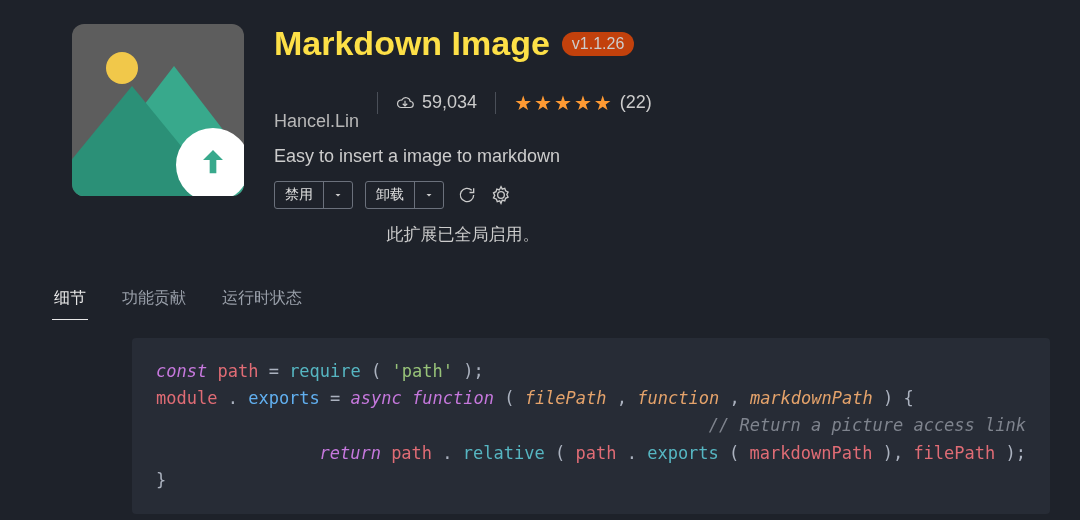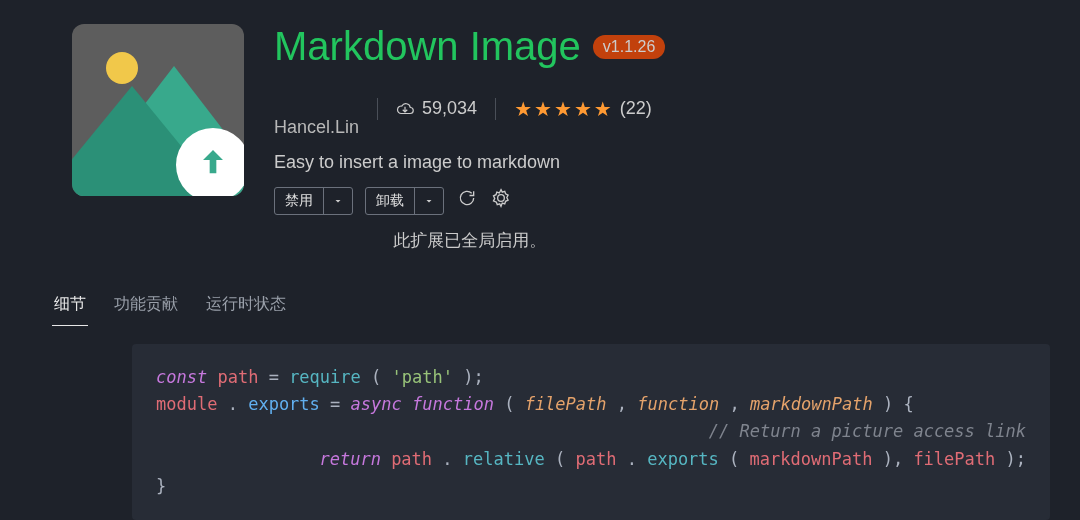--- a/index.html
+++ b/index.html
@@ -43,57 +43,57 @@
     }
     .ext-icon .upload-badge {
       position: absolute; right: -6px; bottom: -6px;
       width: 74px; height: 74px; border-radius: 50%;
       background: #ffffff;
       display: flex; align-items: center; justify-content: center;
     }
     .ext-icon .upload-badge svg { width: 40px; height: 40px; }
     .meta { padding-left: 30px; }
     .title-row { display: flex; align-items: center; gap: 12px; }
-    .title { font-size: 40px; font-weight: 400; color: #22c55e; }
+    .title { font-size: 34px; font-weight: 700; color: #fde047; }
     .version-badge {
       background: #c2410c; color: #cccccc;
       padding: 3px 10px; border-radius: 14px;
       font-size: 16px; font-weight: 400;
     }
     .sub-row {
       display: flex; align-items: center;
       font-size: 18px; color: #cccccc;
       margin-top: 10px;
     }
     .sub-row .author { color: #b8b8b8; margin-top: 38px; }
     .divider { width: 1px; height: 22px; background: #4a4f58; margin: 0 18px; }
     .installs { display: flex; align-items: center; gap: 8px; color: #cccccc; }
     .stars { color: #ff9a33; font-size: 20px; letter-spacing: 2px; }
     .review-count { color: #cccccc; margin-left: 6px; font-size: 18px; }
     .desc { margin-top: 14px; font-size: 18px; color: #cccccc; }
-    .actions { display: flex; gap: 12px; margin-top: 14px; }
+    .actions { display: flex; align-items: center; gap: 12px; margin-top: 14px; }
     .btn-split {
       display: flex; border: 1px solid #6b717c; border-radius: 3px;
       overflow: hidden; font-size: 14px;
     }
     .btn-split .lab {
       padding: 4px 10px; color: #e0e0e0; cursor: pointer;
     }
     .btn-split .drop {
       padding: 4px 8px; border-left: 1px solid #6b717c;
       display: flex; align-items: center; cursor: pointer;
     }
     .icon-btn {
       width: 22px; height: 22px; display: flex;
       align-items: center; justify-content: center;
       color: #cccccc; cursor: pointer;
     }
     .status-msg { margin-top: 14px; font-size: 17px; color: #cccccc; text-align: center; }
     .tabs {
-      display: flex; gap: 24px;
+      display: flex; gap: 32px;
       margin: 36px 0 0 52px;
       font-size: 16px;
     }
     .tab { color: #9aa0aa; padding: 6px 2px 10px; cursor: pointer; }
     .tab.active { color: #e7e7e7; border-bottom: 1.5px solid #e7e7e7; }
     .code-block {
       margin: 18px 30px 0 132px;
       background: #272c36;
       border-radius: 4px;
       padding: 20px 24px;

